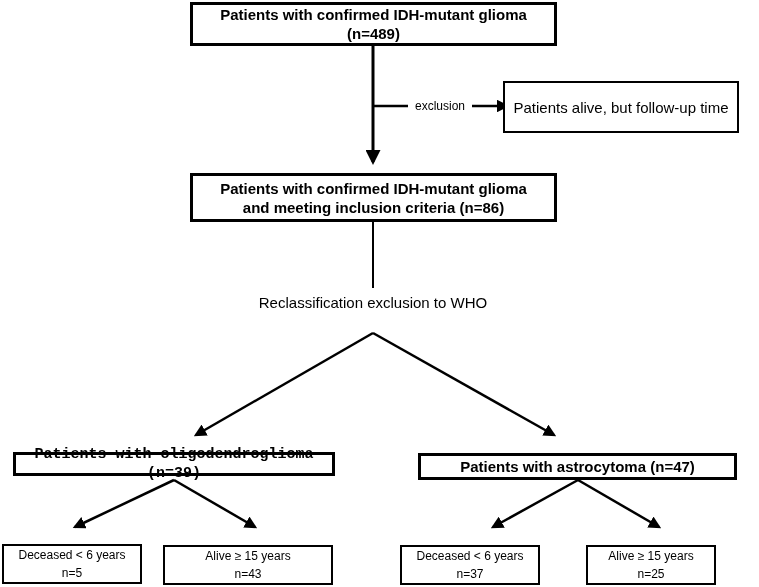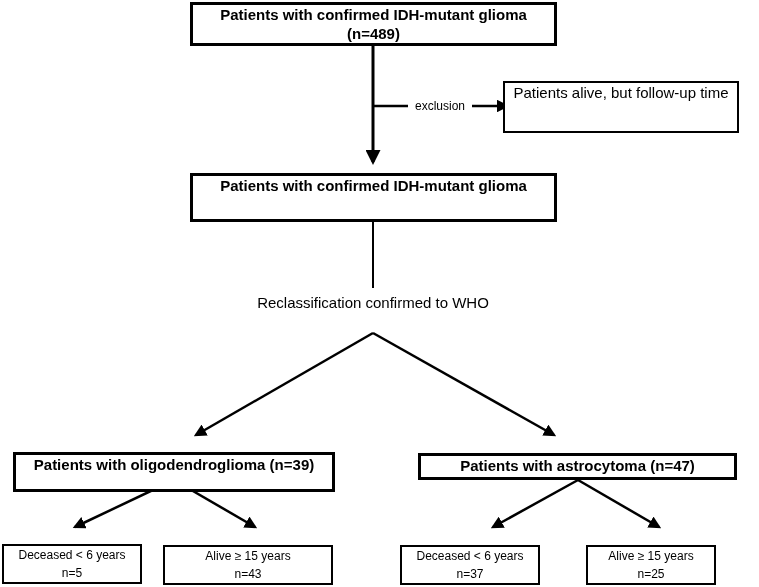--- a/index.html
+++ b/index.html
@@ -24,20 +24,21 @@
     height: 587px;
   }
   .box {
     position: absolute;
     background: #ffffff;
     border: 2px solid #000000;
     box-sizing: border-box;
     display: flex;
     flex-direction: column;
     align-items: center;
+    justify-content: center;
     text-align: center;
     line-height: 19px;
     font-size: 15px;
   }
   .box.bold {
     border-width: 3px;
     font-weight: bold;
   }
   .box.small {
     font-size: 12px;
@@ -85,27 +86,28 @@
   </div>
 
   <div class="floating-label" style="left:406px; top:97px; width:68px;">exclusion</div>
 
   <div class="box" style="left:503px; top:81px; width:236px; height:52px;">
     <div>Patients alive, but follow-up time</div>
   </div>
 
   <div class="box bold" style="left:190px; top:173px; width:367px; height:49px;">
     <div>Patients with confirmed IDH-mutant glioma</div>
+    <div>and meeting inclusion criteria (n=86)</div>
   </div>
 
   <div class="floating-label" style="left:248px; top:293px; width:250px; font-size:15px; line-height:19px;">
-    <div>Reclassification confirmed to WHO</div>
+    <div>Reclassification exclusion to WHO</div>
   </div>
 
-  <div class="box bold" style="left:13px; top:452px; width:322px; height:40px;">
+  <div class="box bold" style="left:13px; top:452px; width:322px; height:24px;font-family:Liberation Mono, monospace;">
     <div>Patients with oligodendroglioma (n=39)</div>
   </div>
 
   <div class="box bold" style="left:418px; top:453px; width:319px; height:27px;">
     <div>Patients with astrocytoma (n=47)</div>
   </div>
 
   <div class="box small" style="left:2px; top:544px; width:140px; height:40px;">
     <div>Deceased &lt; 6 years</div>
     <div>n=5</div>

